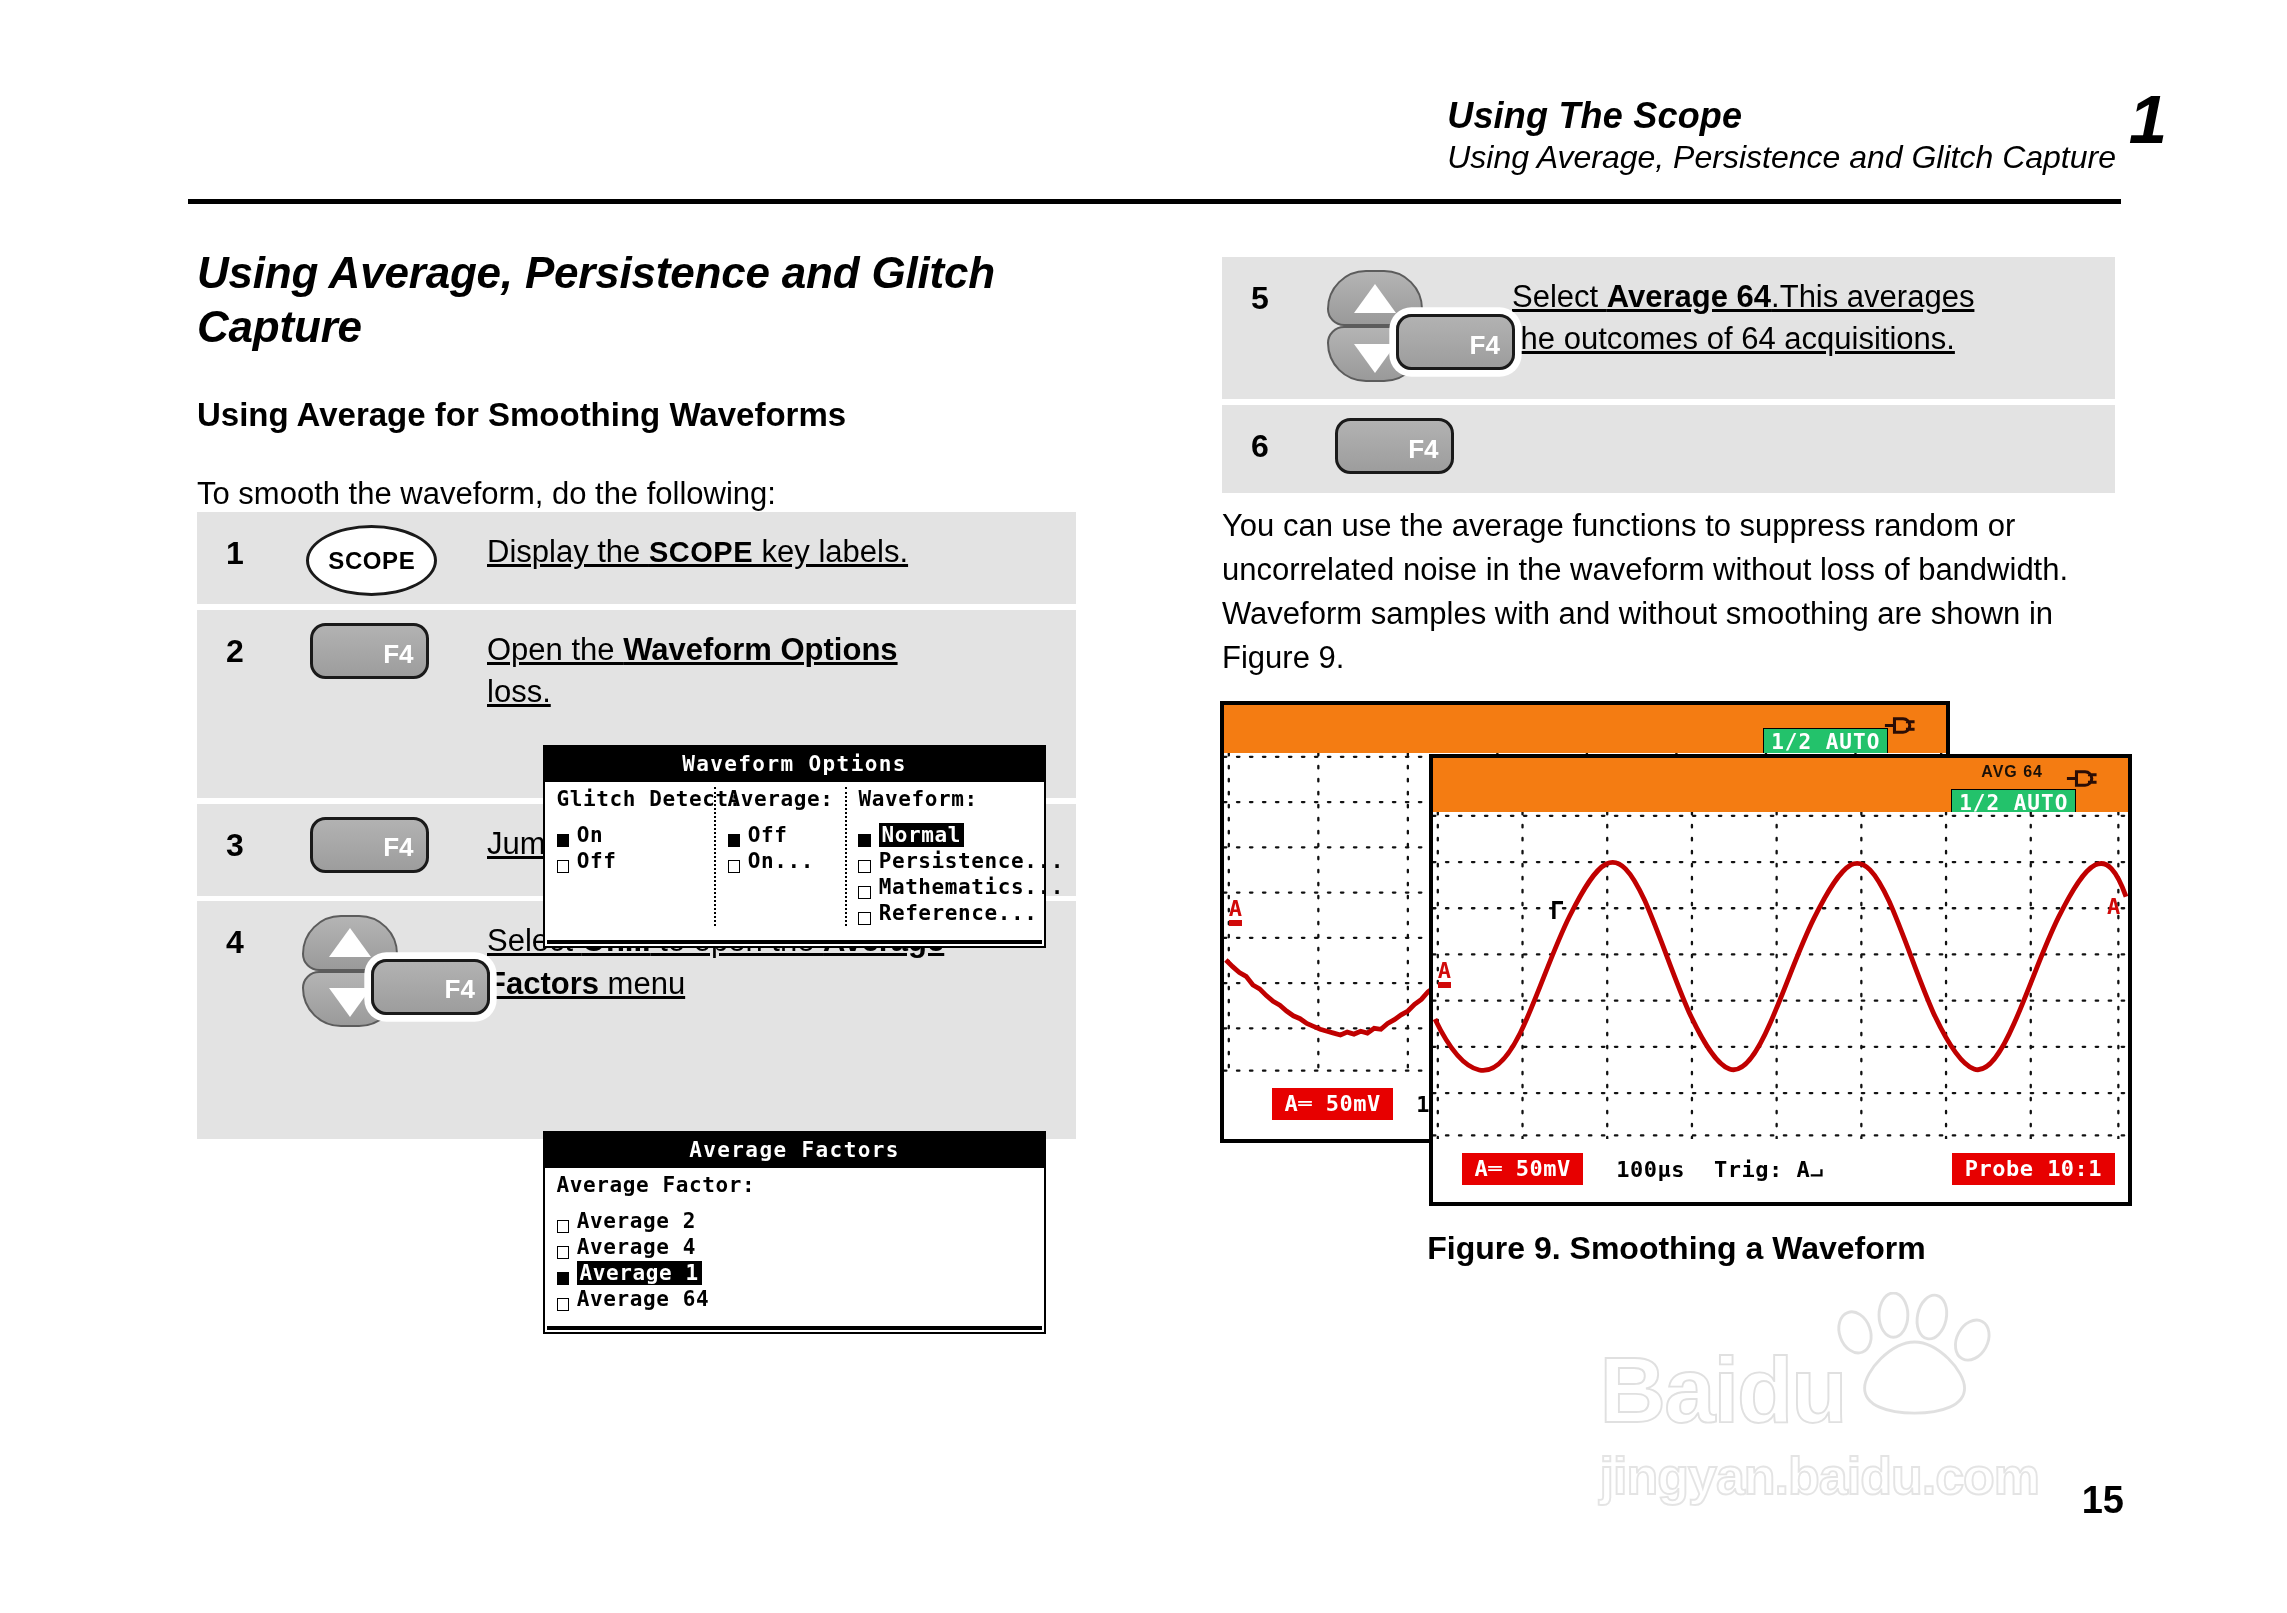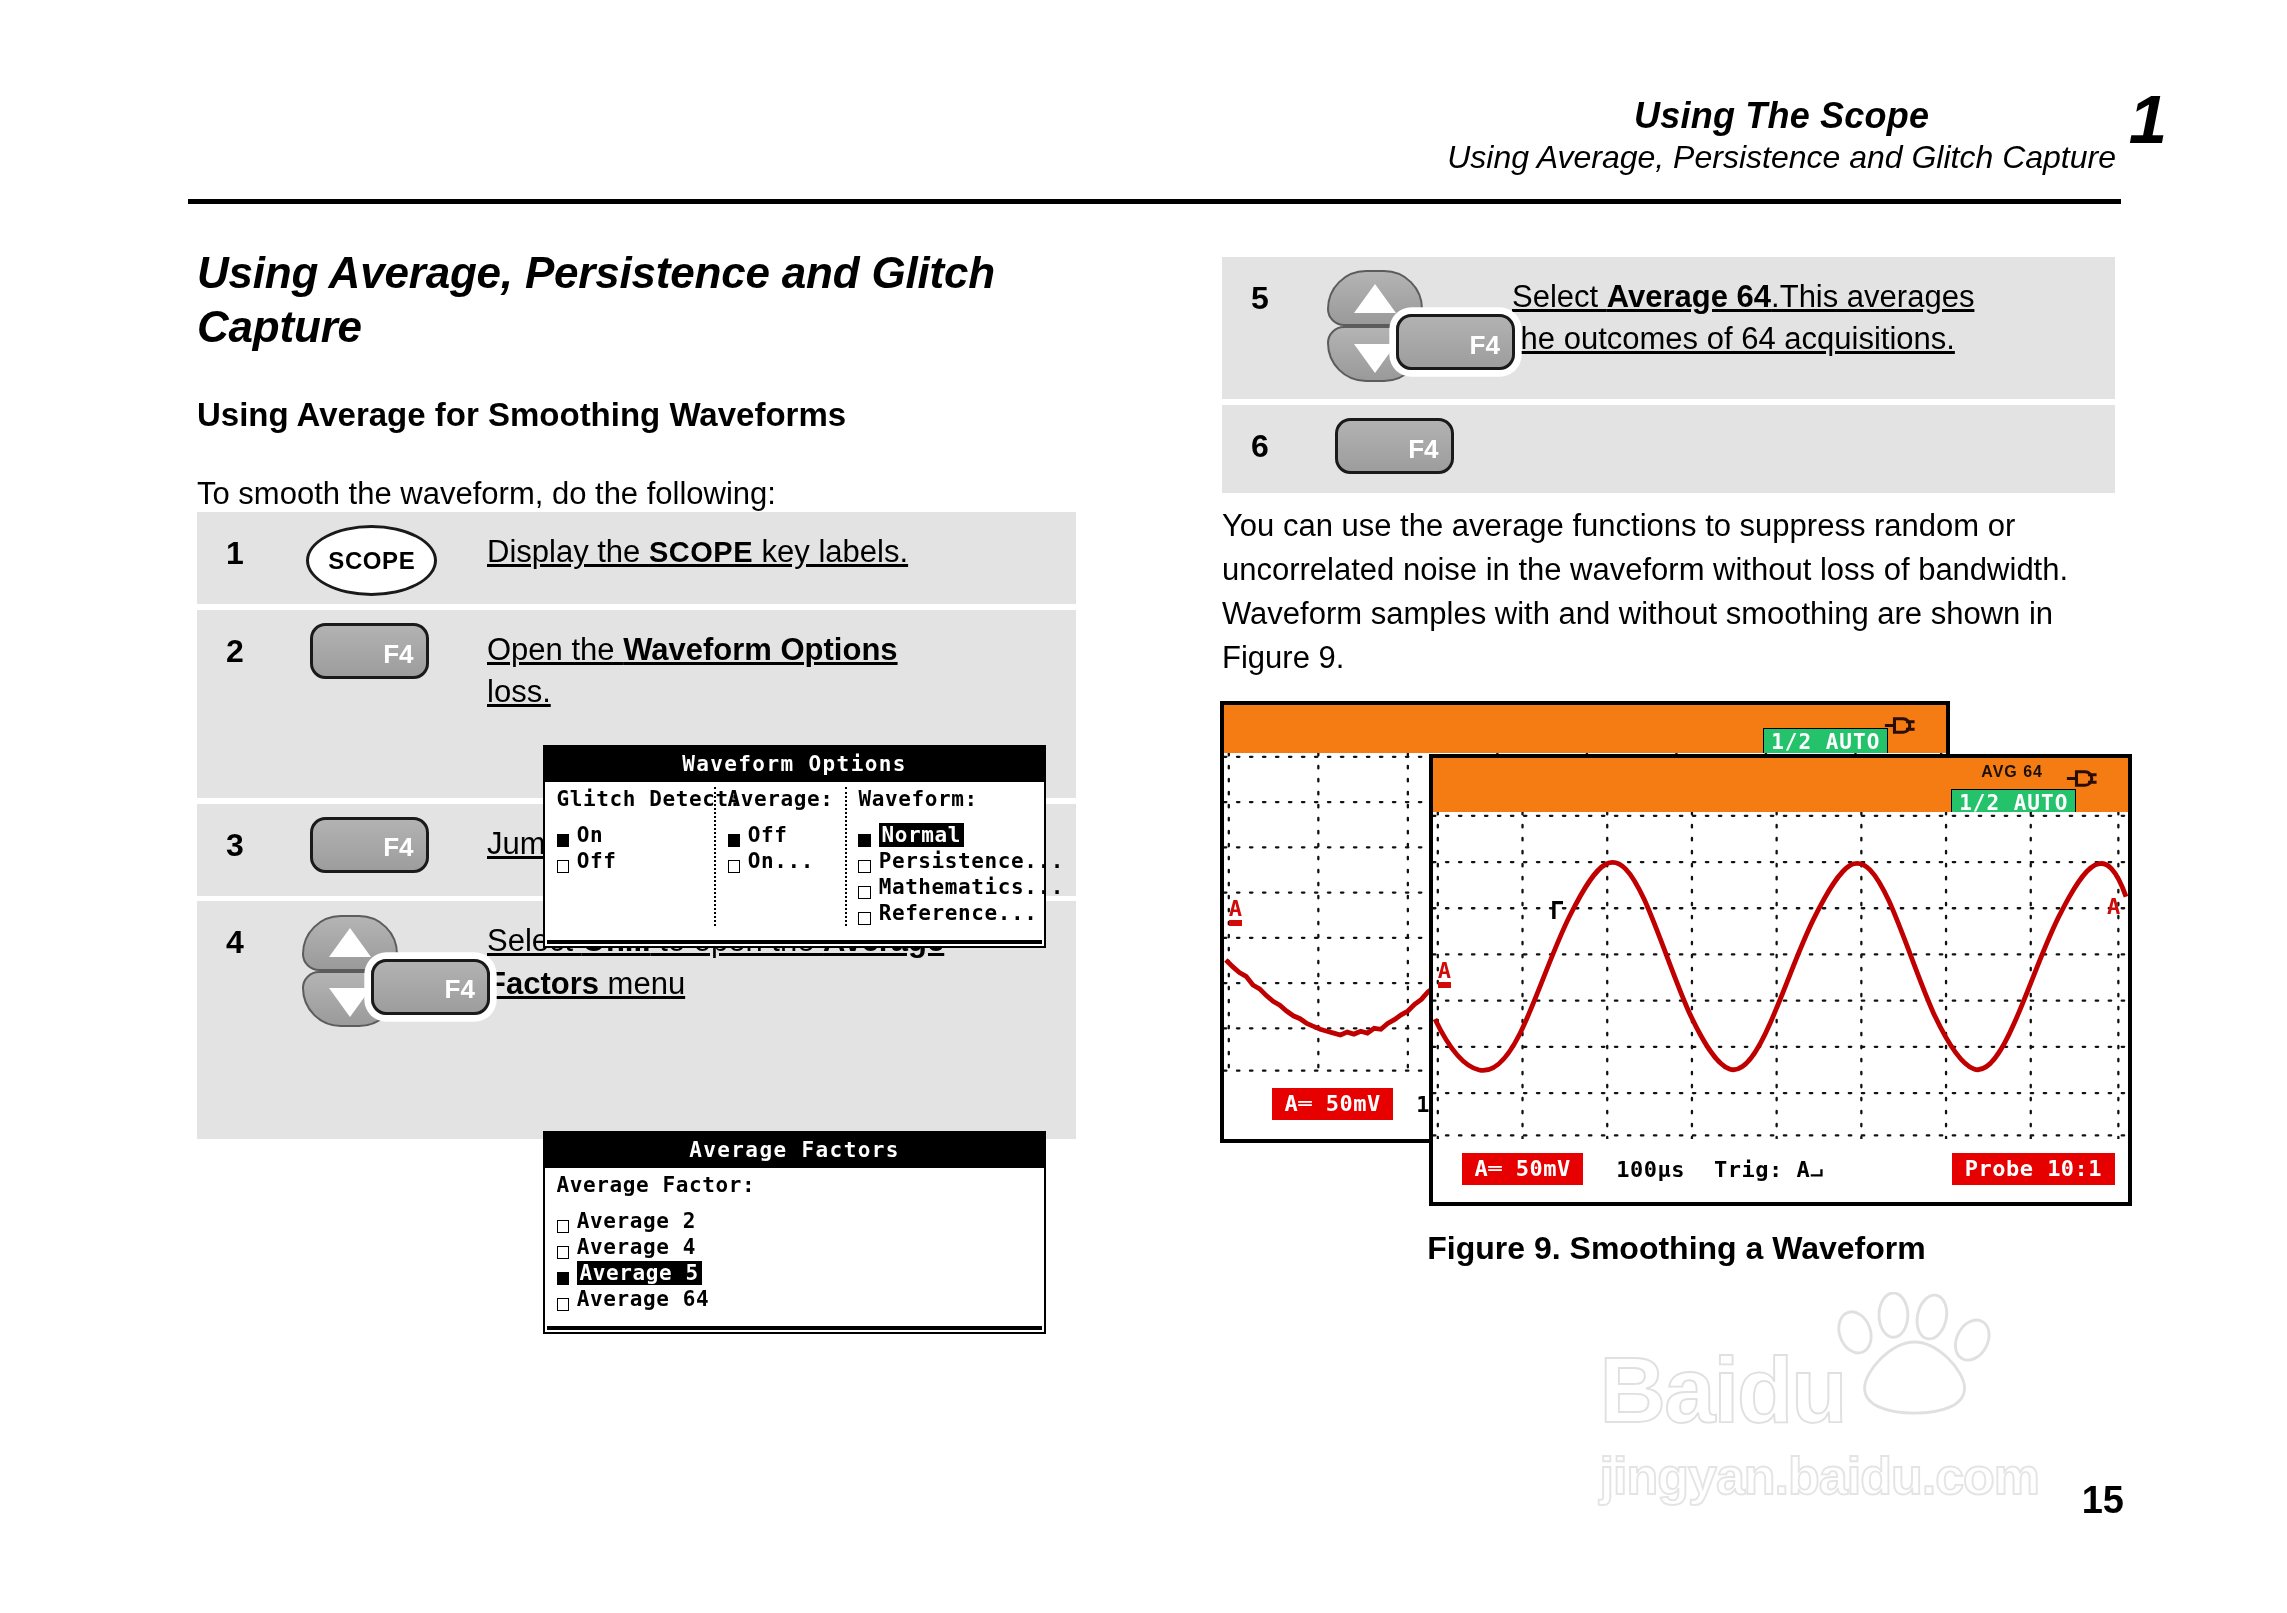--- a/index.html
+++ b/index.html
@@ -20,21 +20,21 @@
   .page-header {
     position: absolute;
     left: 0; top: 0;
     width: 2287px;
     height: 207px;
   }
   .hdr-title-block {
     position: absolute;
     right: 171px;
     top: 94px;
-    text-align: center;
+    text-align: left;
     line-height: 1.22;
   }
   .hdr-line1 {
     font-size: 36px;
     font-weight: bold;
     font-style: italic;
     letter-spacing: 0.2px;
     white-space: nowrap;
   }
   .hdr-line2 {
@@ -647,21 +647,21 @@
       <div class="lcd-item">
         <span class="bullet empty"></span>
         <span class="txt">Average 2</span>
       </div>
       <div class="lcd-item">
         <span class="bullet empty"></span>
         <span class="txt">Average 4</span>
       </div>
       <div class="lcd-item">
         <span class="bullet filled"></span>
-        <span class="txt hl">Average 5</span>
+        <span class="txt hl">Average 1</span>
       </div>
       <div class="lcd-item">
         <span class="bullet empty"></span>
         <span class="txt">Average 64</span>
       </div>
     </div>
   </div>
   <div class="lcd-footline"></div>
 </div>
 

